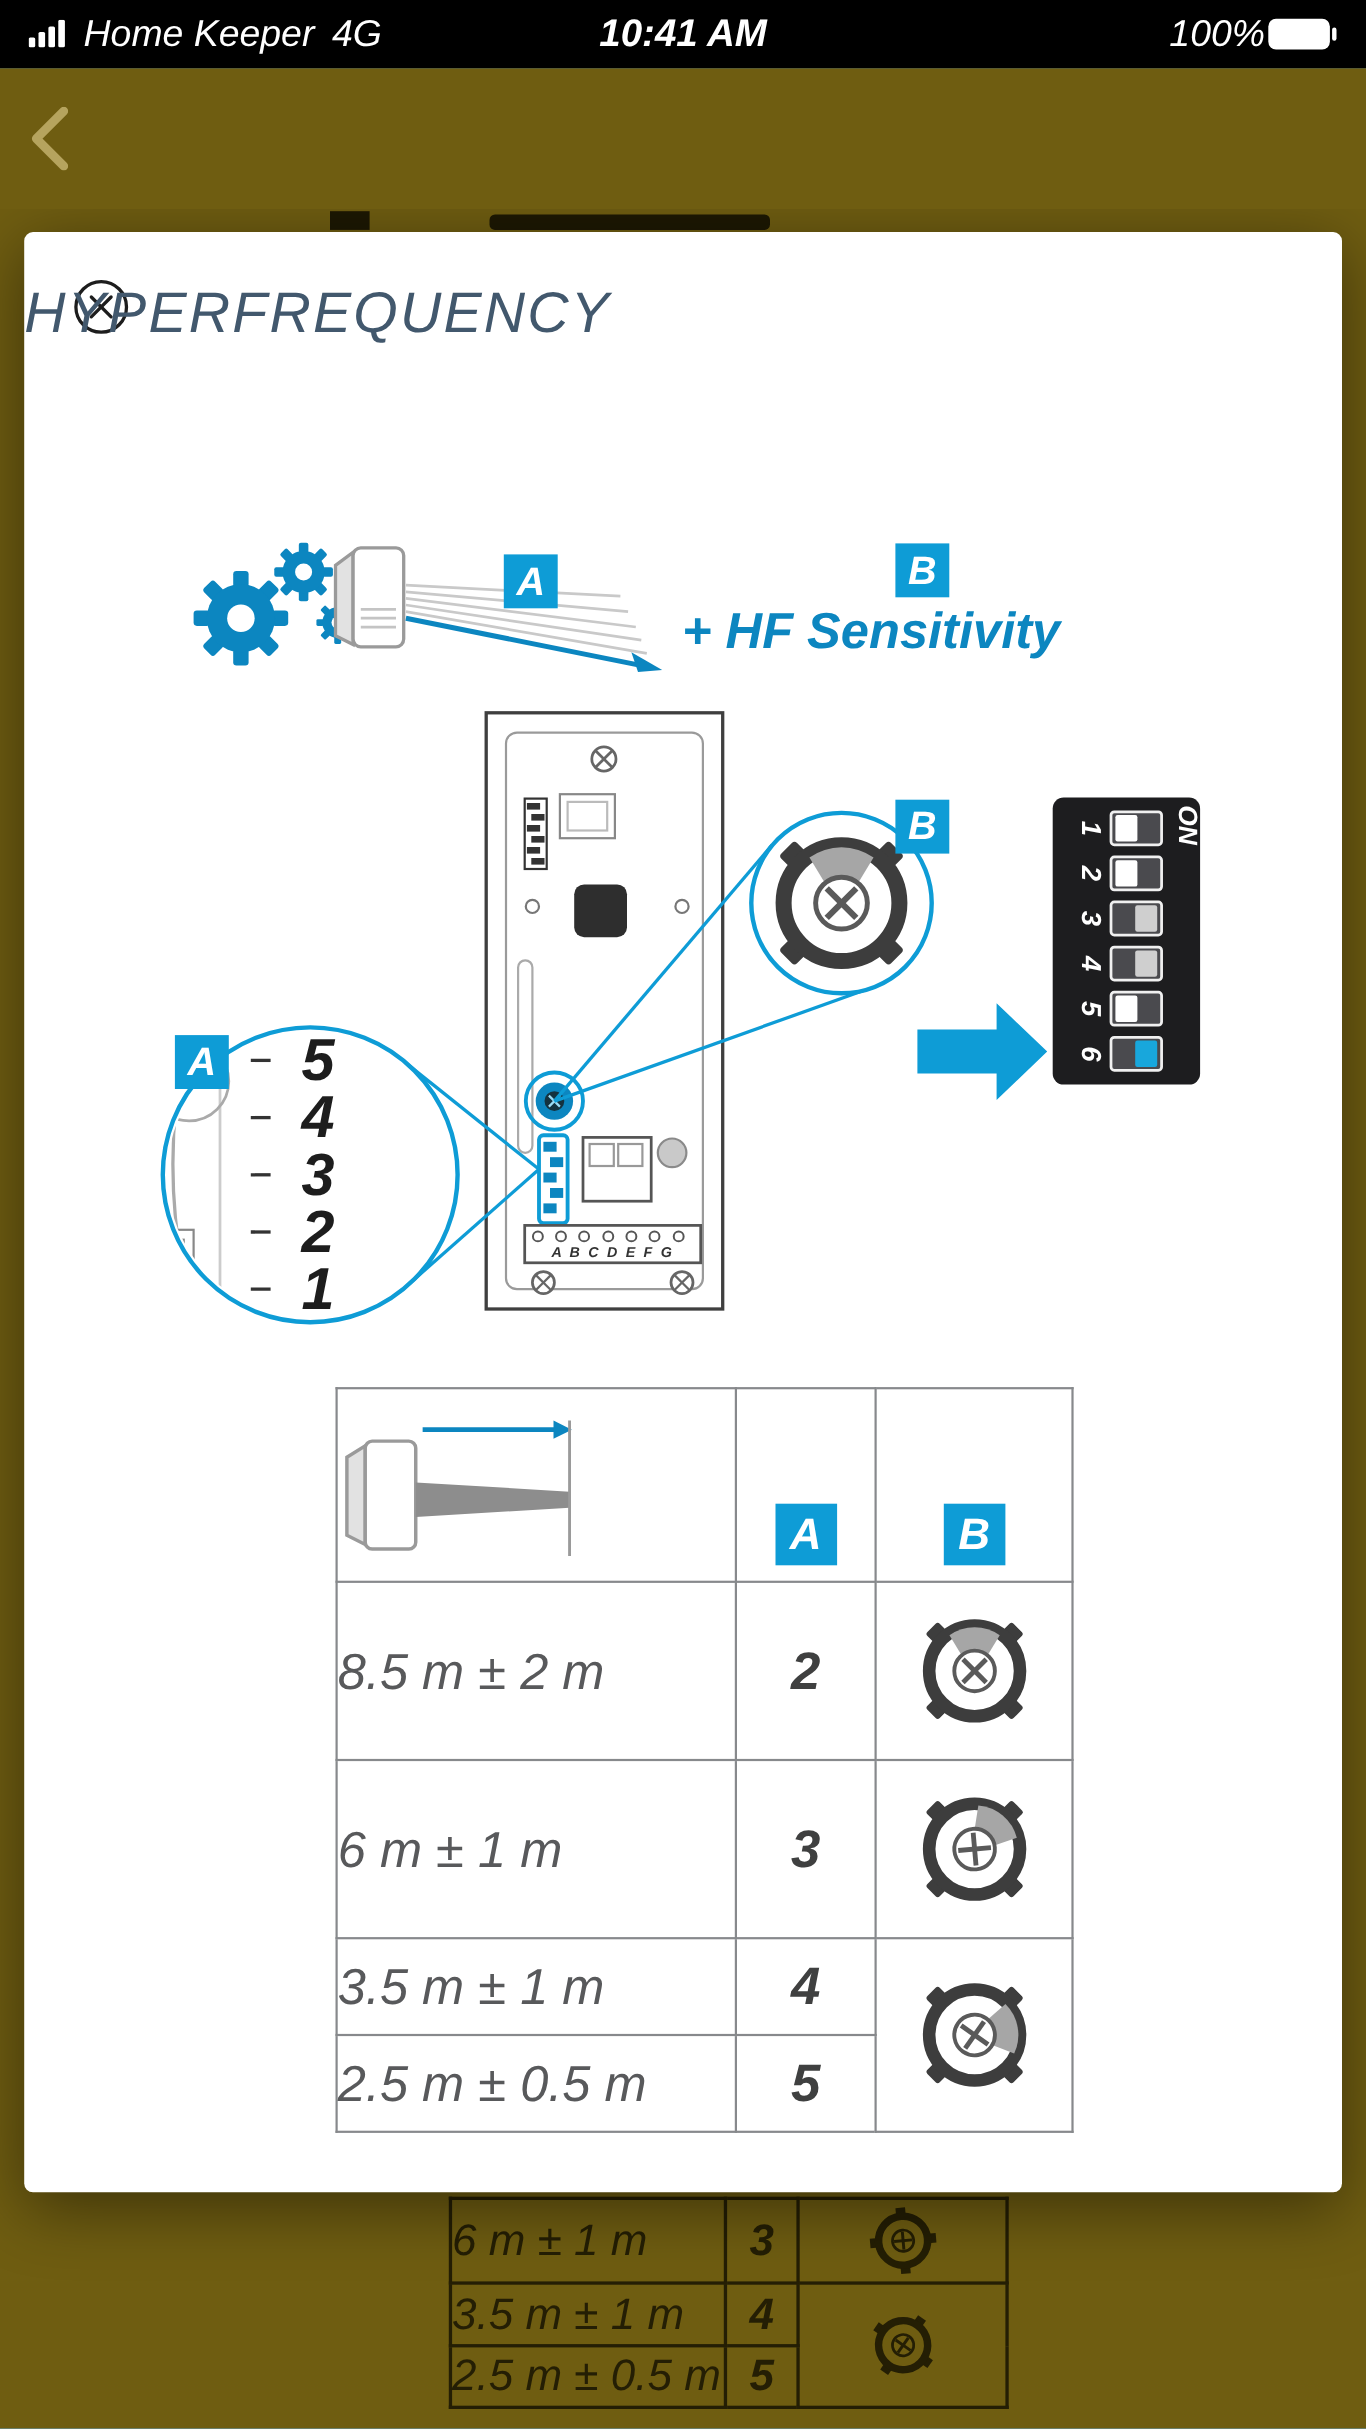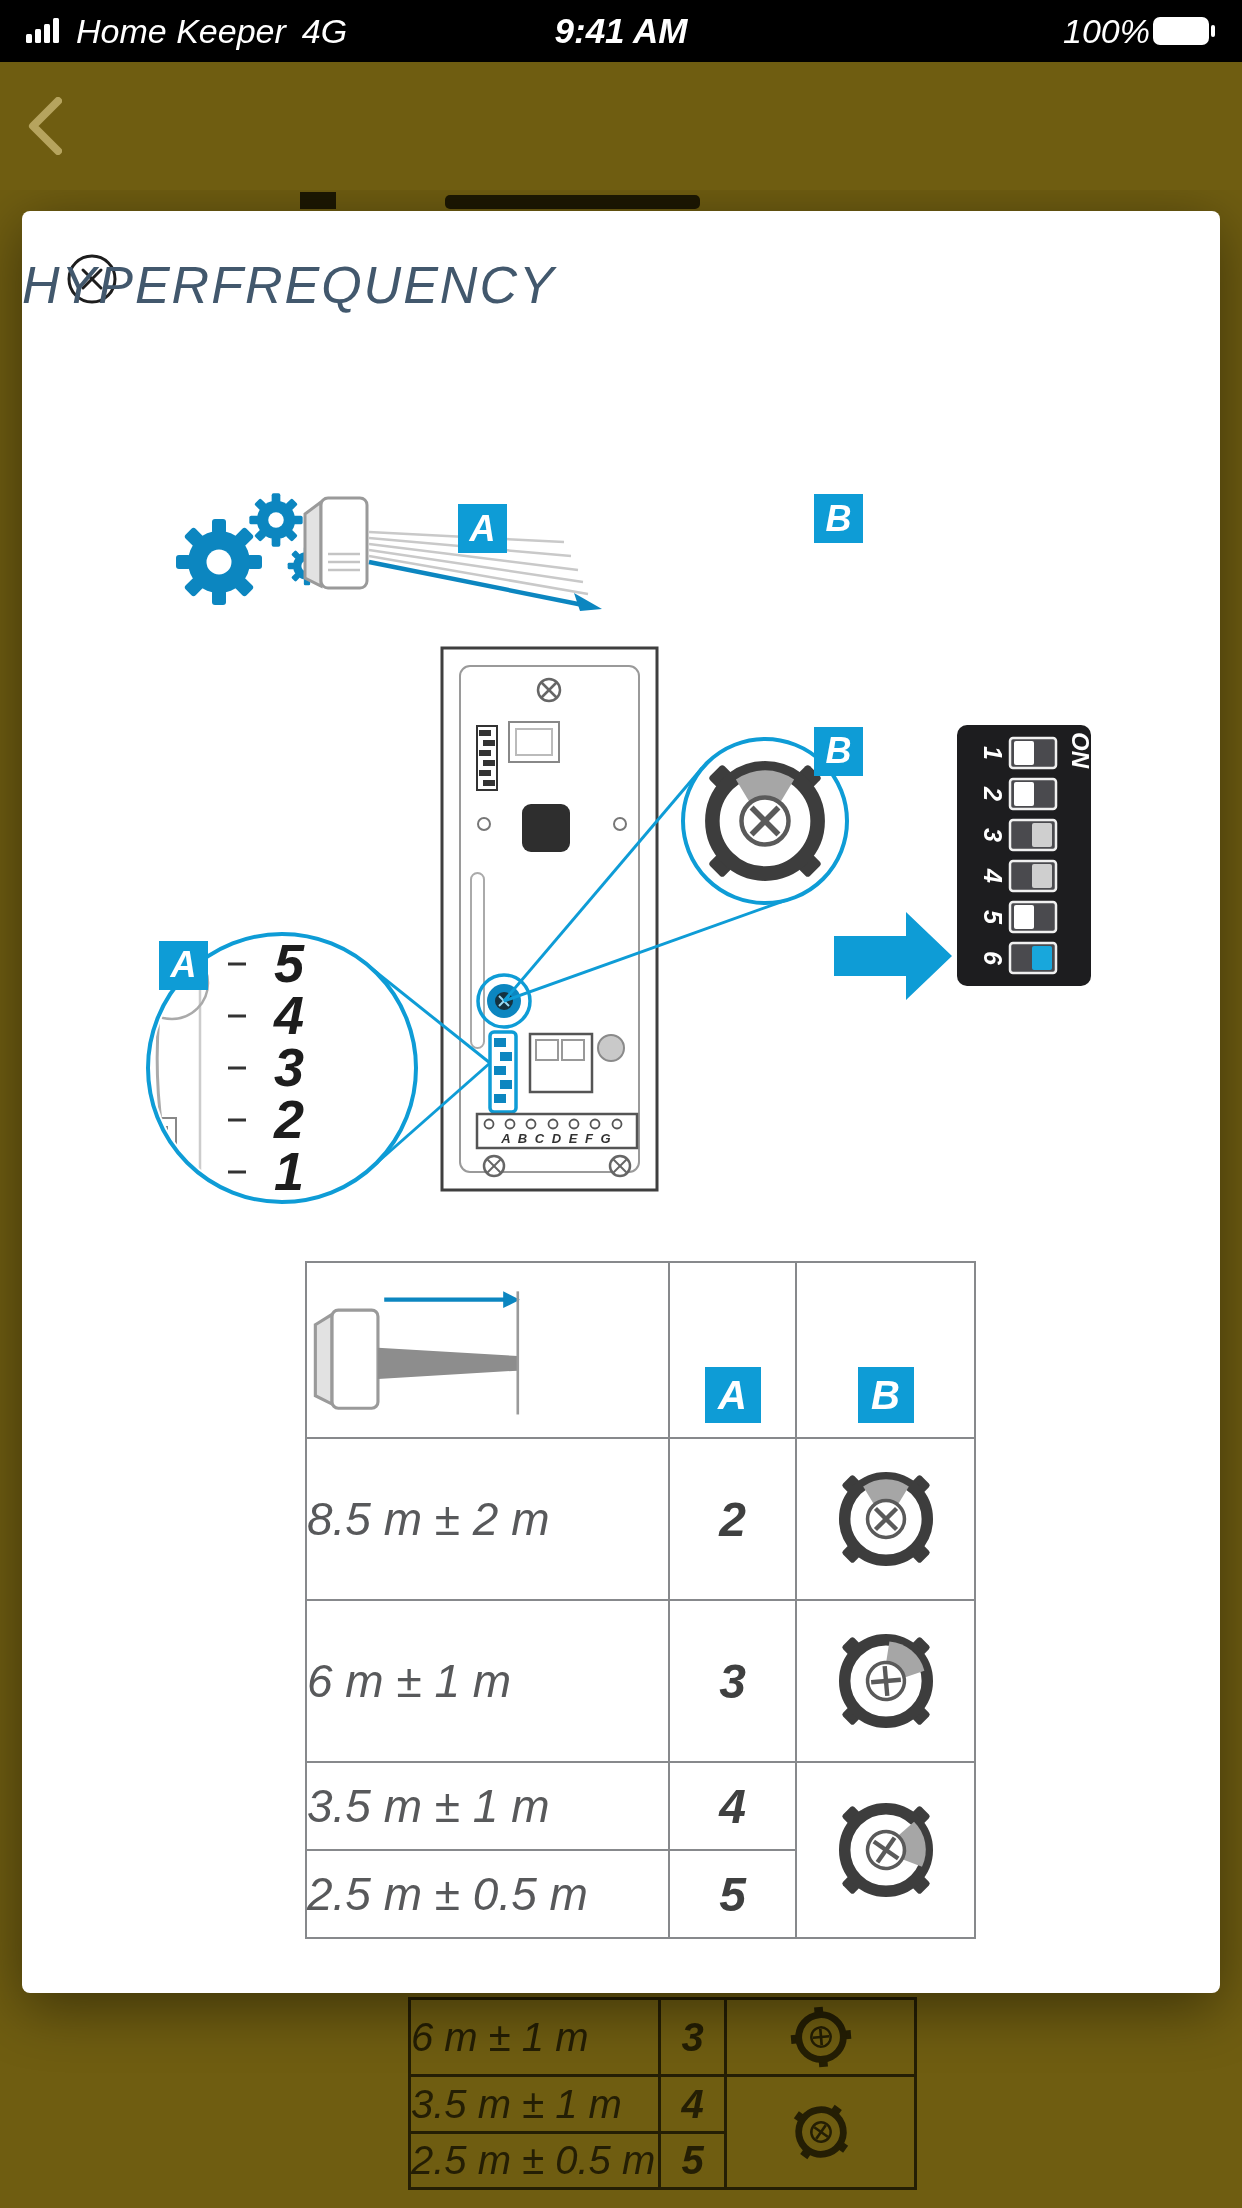--- a/index.html
+++ b/index.html
@@ -130,21 +130,21 @@
         <g fill="#fff">
           <rect x="0" y="16" width="6" height="9" rx="1.5"></rect>
           <rect x="9" y="11" width="6" height="14" rx="1.5"></rect>
           <rect x="18" y="6" width="6" height="19" rx="1.5"></rect>
           <rect x="27" y="0" width="6" height="25" rx="1.5"></rect>
         </g>
       </svg>
       <span class="sb-carrier">Home Keeper</span>
       <span class="sb-network">4G</span>
     </div>
-    <div class="sb-time">9:41 AM</div>
+    <div class="sb-time">10:41 AM</div>
     <div class="sb-right">
       <span>100%</span>
       <svg class="inline-svg" width="64" height="30" viewBox="0 0 64 30">
         <rect x="1" y="1" width="56" height="28" rx="7" fill="#fff"></rect>
         <rect x="59" y="9" width="4" height="12" rx="2" fill="#fff"></rect>
       </svg>
     </div>
   </div>
 
   <div class="nav-bar">
@@ -190,20 +190,21 @@
             <line x1="347" y1="70" x2="561" y2="102"></line>
             <line x1="347" y1="76" x2="566" y2="114"></line>
           </g>
           <g>
             <line x1="347" y1="82" x2="566" y2="126" stroke="#0c86c0" stroke-width="4.5"></line>
             <polygon points="580,129 552,113 558,131" fill="#0c86c0"></polygon>
           </g>
         </svg>
         <div class="ab-box a-box">A</div>
         <div class="ab-box b-box">B</div>
+        <div class="hf-text">+ HF Sensitivity</div>
       </div>
 
       <div class="diagram">
         <svg width="1198" height="620" viewBox="0 0 1198 620">
 
           <g>
             <rect x="420" y="10" width="215" height="542" fill="#fff" stroke="#3f3f3f" stroke-width="3"></rect>
             <rect x="438" y="28" width="179" height="506" rx="10" fill="none" stroke="#9a9a9a" stroke-width="2"></rect>
             <circle cx="527" cy="52" r="11" fill="#fff" stroke="#666" stroke-width="2.5"></circle>
             <line x1="519" y1="44" x2="535" y2="60" stroke="#666" stroke-width="2.5"></line>

